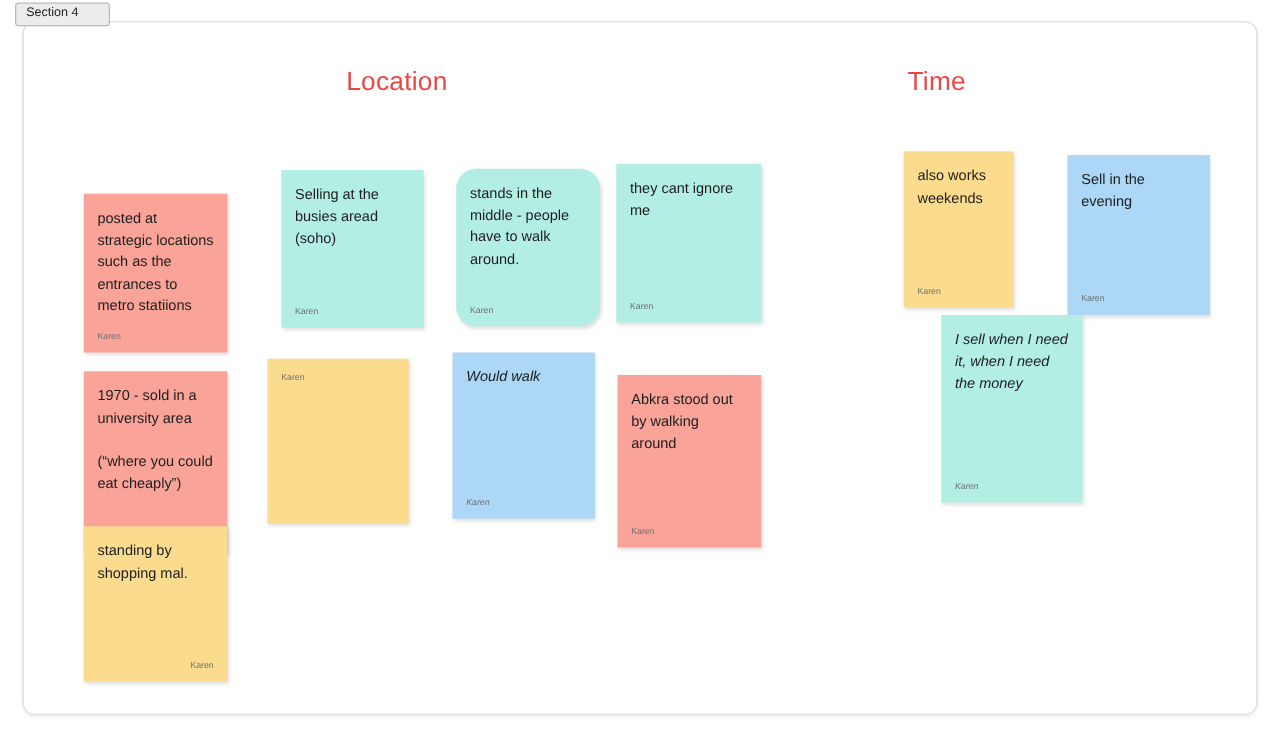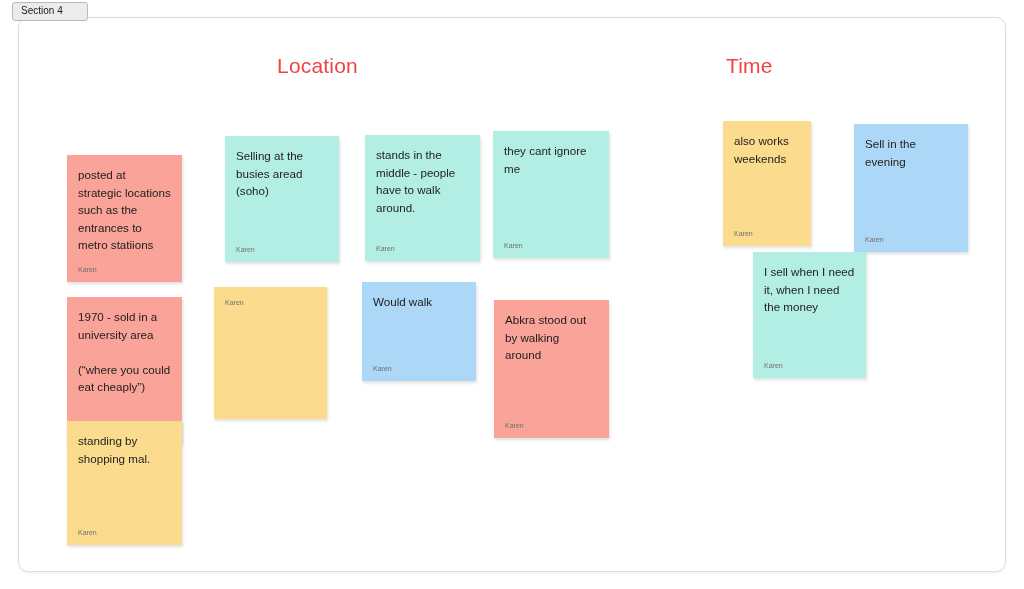--- a/index.html
+++ b/index.html
@@ -101,56 +101,56 @@
 
   <div id="notes-layer">
       <div class="note c-red" style="left: 48px; top: 119px; width: 115px; height: 127px;">
         <div class="note-text">posted at strategic locations such as the entrances to metro statiions</div>
         <div class="note-author">Karen</div>
       </div>
       <div class="note c-green" style="left: 178px; top: 118px; width: 114px; height: 126px;">
         <div class="note-text">Selling at the busies aread (soho)</div>
         <div class="note-author">Karen</div>
       </div>
-      <div class="note c-green" style="left: 318px; top: 117px; width: 115px; height: 126px;">
+      <div class="note c-green" style="left: 318px; top: 117px; width: 115px; height: 126px; border-radius: 16px;">
         <div class="note-text">stands in the middle - people have to walk around.</div>
         <div class="note-author">Karen</div>
       </div>
       <div class="note c-green" style="left: 446px; top: 113px; width: 116px; height: 127px;">
         <div class="note-text">they cant ignore me</div>
         <div class="note-author">Karen</div>
       </div>
       <div class="note c-red" style="left: 48px; top: 261px; width: 115px; height: 146px;">
         <div class="note-text">1970 - sold in a university area
 
 (“where you could eat cheaply”)</div>
         <div class="note-author">Karen</div>
       </div>
       <div class="note c-yellow" style="left: 195px; top: 269px; width: 113px; height: 132px;">
         <div class="note-author">Karen</div>
       </div>
-      <div class="note c-blue" style="left: 343px; top: 264px; width: 114px; height: 99px;">
+      <div class="note c-blue" style="left: 343px; top: 264px; width: 114px; height: 133px; font-style: italic;">
         <div class="note-text">Would walk</div>
         <div class="note-author">Karen</div>
       </div>
       <div class="note c-red" style="left: 475px; top: 264px; width: 115px; height: 138px;">
         <div class="note-text">Abkra stood out by walking around</div>
         <div class="note-author">Karen</div>
       </div>
-      <div class="note c-yellow" style="left: 48px; top: 403px; width: 115px; height: 124px;">
+      <div class="note c-yellow" style="left: 48px; top: 403px; width: 115px; height: 124px; align-items: flex-end;">
         <div class="note-text">standing by shopping mal.</div>
         <div class="note-author">Karen</div>
       </div>
       <div class="note c-yellow" style="left: 704px; top: 103px; width: 88px; height: 125px;">
         <div class="note-text">also works weekends</div>
         <div class="note-author">Karen</div>
       </div>
       <div class="note c-blue" style="left: 835px; top: 106px; width: 114px; height: 128px;">
         <div class="note-text">Sell in the evening</div>
         <div class="note-author">Karen</div>
       </div>
-      <div class="note c-green" style="left: 706px; top: 234px; width: 113px; height: 126px;">
+      <div class="note c-green" style="left: 706px; top: 234px; width: 113px; height: 150px; font-style: italic;">
         <div class="note-text">I sell when I need it, when I need the money</div>
         <div class="note-author">Karen</div>
       </div>
     </div>
 
 </div>
 
 </body></html>

